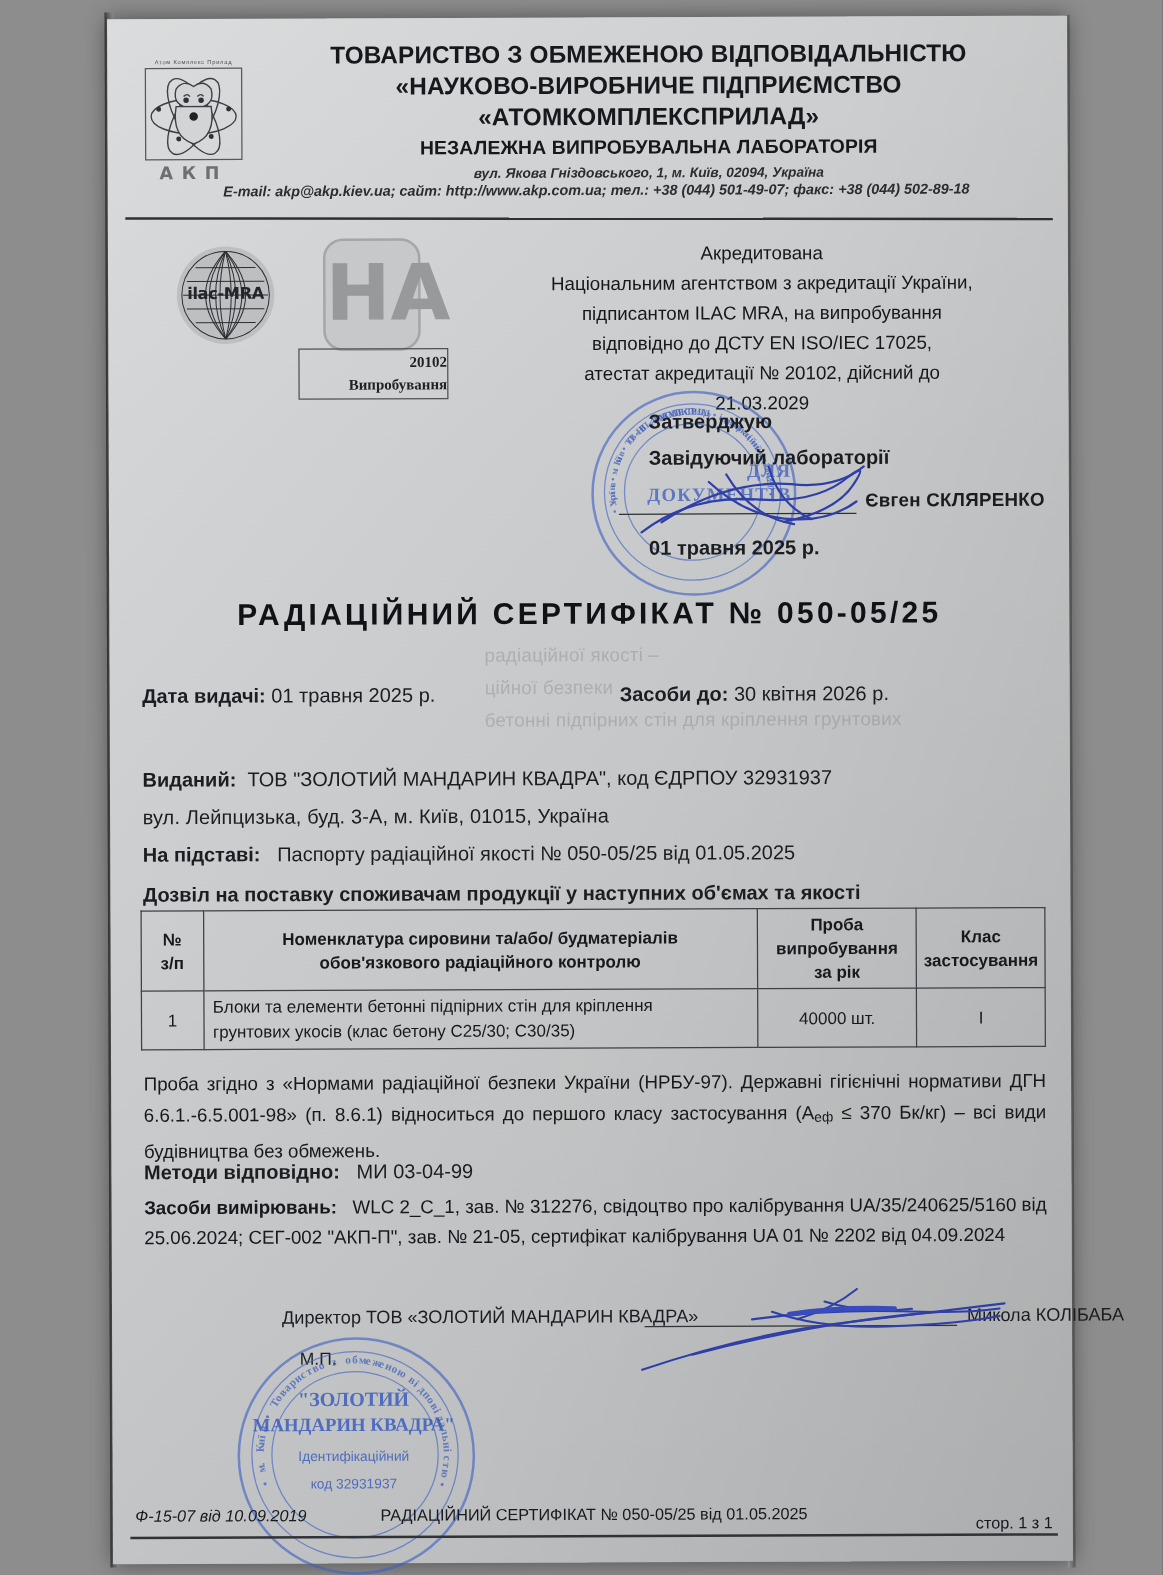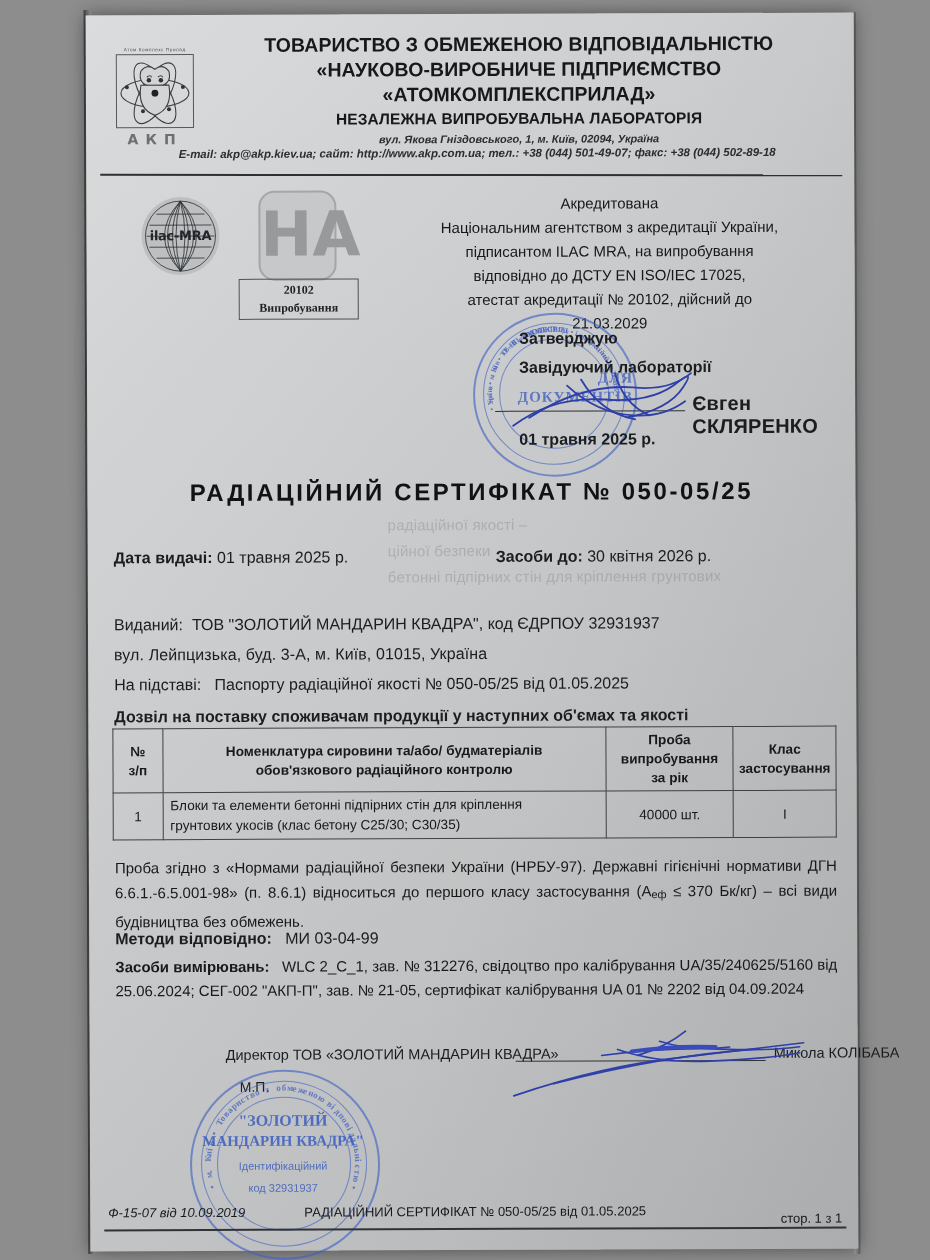--- a/index.html
+++ b/index.html
@@ -128,42 +128,42 @@
   .naau-glyph {
     position: absolute; left: 0; top: 6px; width: 74px;
     text-align: center; font-size: 62px; font-weight: bold;
     color: #97999b; line-height: 72px;
     font-family: "DejaVu Sans", sans-serif;
   }
   .naau-box {
     position: absolute; left: 152px; top: 88px;
     width: 118px; height: 38px;
     border: 1px solid #4f5256;
-    text-align: center;
+    text-align: right;
     font-family: "Liberation Serif", serif;
     font-weight: bold; font-size: 12px; line-height: 18px;
     padding-top: 1px; color: #1e2023;
   }
   .accred-txt {
     position: absolute; left: 292px; top: 2px; width: 462px;
     text-align: center; font-size: 15px; line-height: 24px;
     color: #16181b;
   }
   
   .approve { position: absolute; left: 390px; top: 316px; width: 380px; }
   .approve .a1 { font-size: 16px; font-weight: 600; margin-left: 42px; }
   .approve .a2 { font-size: 16px; font-weight: 600; margin-left: 42px; margin-top: 11px; }
   .sig-row { position: relative; margin-top: 17px; height: 26px; }
   .sig-line {
     position: absolute; left: 18px; top: 17px; width: 190px;
     border-bottom: 1.6px solid #2d3034;
   }
   .sig-name {
     position: absolute; left: 215px; top: -1px;
-    font-size: 20px; font-weight: 600; letter-spacing: .2px;
+    font-size: 15px; font-weight: 600; letter-spacing: .2px;
   }
   .approve .a4 { font-size: 16px; font-weight: 600; margin-left: 42px; margin-top: 11px; }
   
   .stamp-lab {
     position: absolute; left: 386px; top: 299px;
     width: 166px; height: 166px; pointer-events: none;
   }
   .stamp-ring {
     position: absolute; border-radius: 50%;
     border: 2.4px solid rgba(62,96,196,0.62);
@@ -194,21 +194,21 @@
     text-align: center; font-size: 24px; font-weight: bold;
     letter-spacing: 2.6px; color: #101215;
   }
   
   .dates { position: absolute; left: 26px; top: 534px; width: 720px; font-size: 16px; }
   .dates b { font-weight: bold; }
   .d-left { position: absolute; left: 0; top: 0; }
   .d-right { position: absolute; left: 382px; top: 0; }
   
   .issued { position: absolute; left: 26px; top: 595px; width: 730px; font-size: 16px; line-height: 30px; }
-  .issued b { font-weight: normal; }
+  .issued b { font-weight: bold; }
   .issued .ln2 { letter-spacing: .1px; }
   .issued .perm { font-weight: bold; margin-top: 2px; }
   
   table.goods {
     position: absolute; left: 24px; top: 713px;
     width: 724px; border-collapse: collapse;
     font-size: 13.6px; color: #17191c;
   }
   table.goods th, table.goods td {
     border: 1.3px solid #3e4145;

